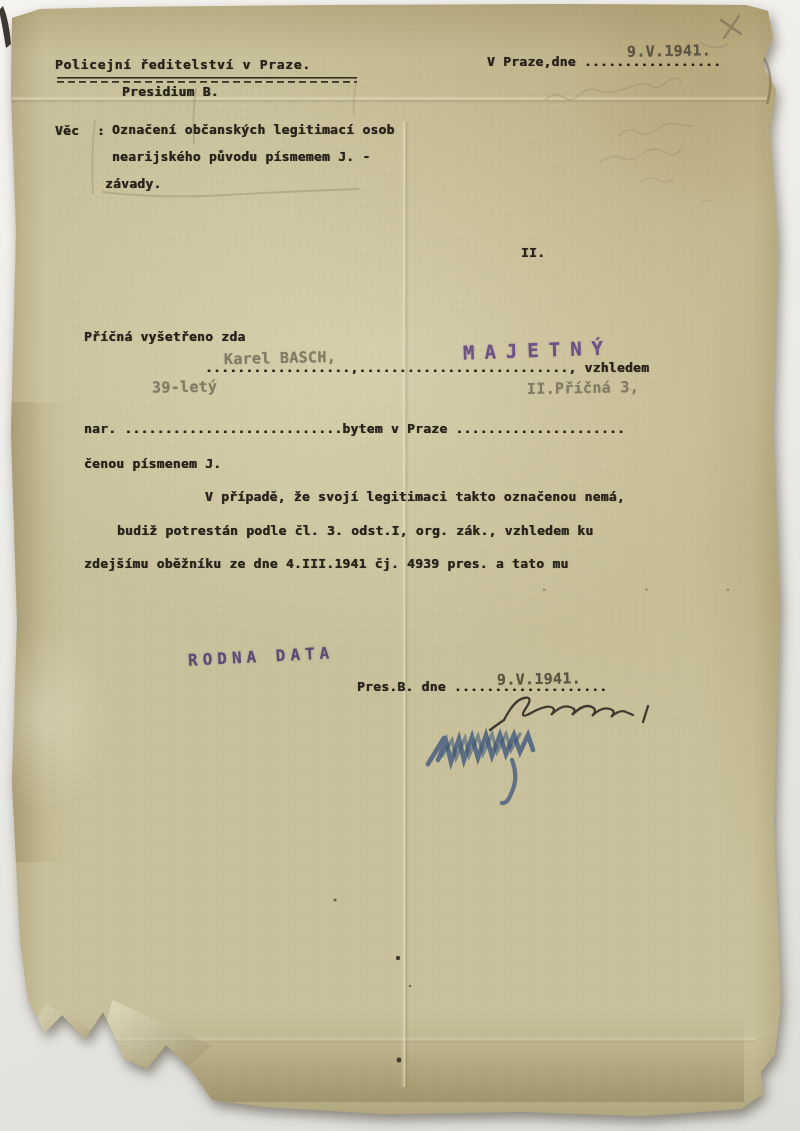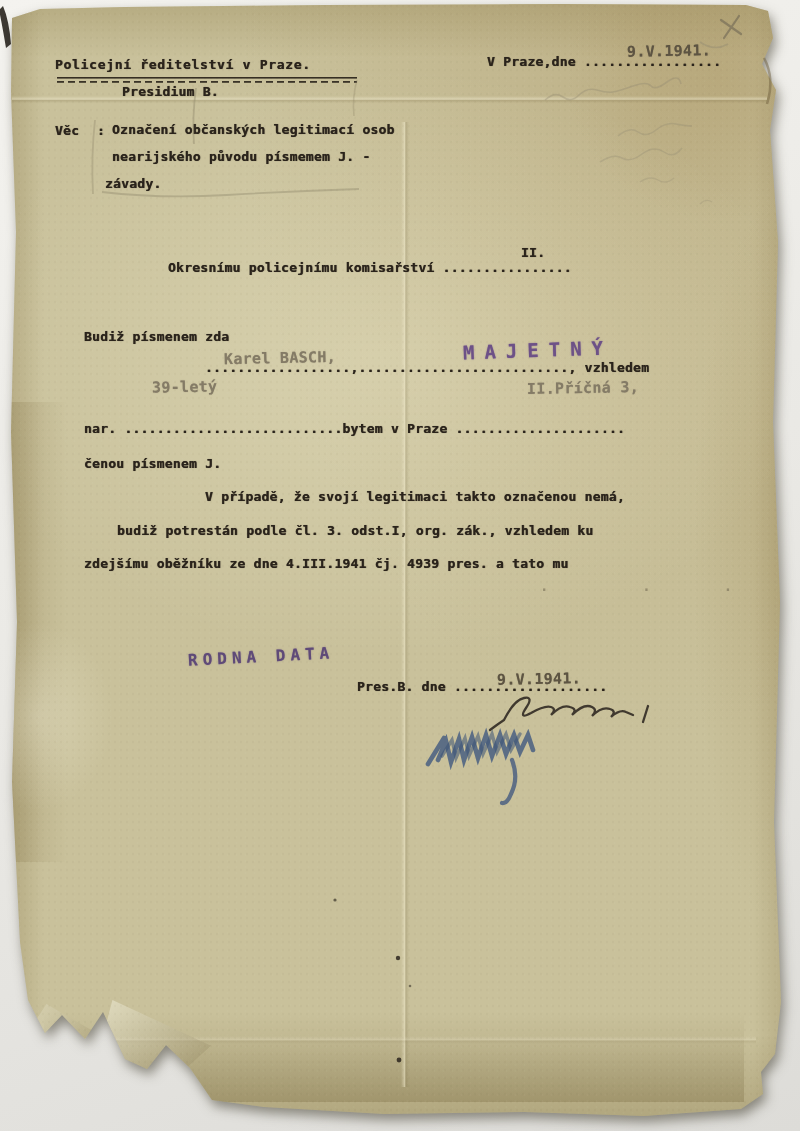--- a/index.html
+++ b/index.html
@@ -83,24 +83,23 @@
 
       <div class="ln tw" style="left:483px;top:53px;"><span>V Praze,dne</span><span> .................</span></div>
       <div class="ln twd" style="left:623px;top:41px;transform:rotate(-1deg);"><span>9.V.1941.</span></div>
 
       <div class="ln tw" style="left:51px;top:122px;"><span>Věc</span></div>
       <div class="ln tw" style="left:93px;top:122px;"><span>:</span></div>
       <div class="ln tw" style="left:108px;top:148px;"><span>nearijského původu písmemem J. -</span></div>
       <div class="ln tw" style="left:108px;top:121px;"><span>Označení občanských legitimací osob</span></div>
       <div class="ln tw" style="left:101px;top:175px;"><span>závady.</span></div>
 
-      <div class="ln tw" style="left:164px;top:259px;"><span>Okresnímu policejnímu komisařství</span><span> ................</span></div>
       <div class="ln tw" style="left:517px;top:244px;"><span>II.</span></div>
 
-      <div class="ln tw" style="left:80px;top:328px;"><span>Budiž písmenem zda</span></div>
+      <div class="ln tw" style="left:80px;top:328px;"><span>Příčná vyšetřeno zda</span></div>
 
       <div class="ln twf" style="left:220px;top:348px;transform:rotate(-1.2deg);"><span>Karel BASCH,</span></div>
       <div class="ln stampP" style="left:459px;top:338px;transform:rotate(-2deg);"><span>MAJETNÝ</span></div>
       <div class="ln tw" style="left:201px;top:359px;"><span>..................,..........................</span><span>, vzhledem</span></div>
 
       <div class="ln twf" style="left:148px;top:377px;transform:rotate(-1deg);"><span>39-letý</span></div>
       <div class="ln twf" style="left:523px;top:378px;transform:rotate(-1deg);"><span>II.Příčná 3,</span></div>
       <div class="ln tw" style="left:80px;top:387px;margin-top:33px;"><span>nar.</span><span> ...........................</span><span>bytem v Praze</span><span> .....................</span></div>
 
       <div class="ln tw" style="left:80px;top:455px;"><span>čenou písmenem J.</span></div>

